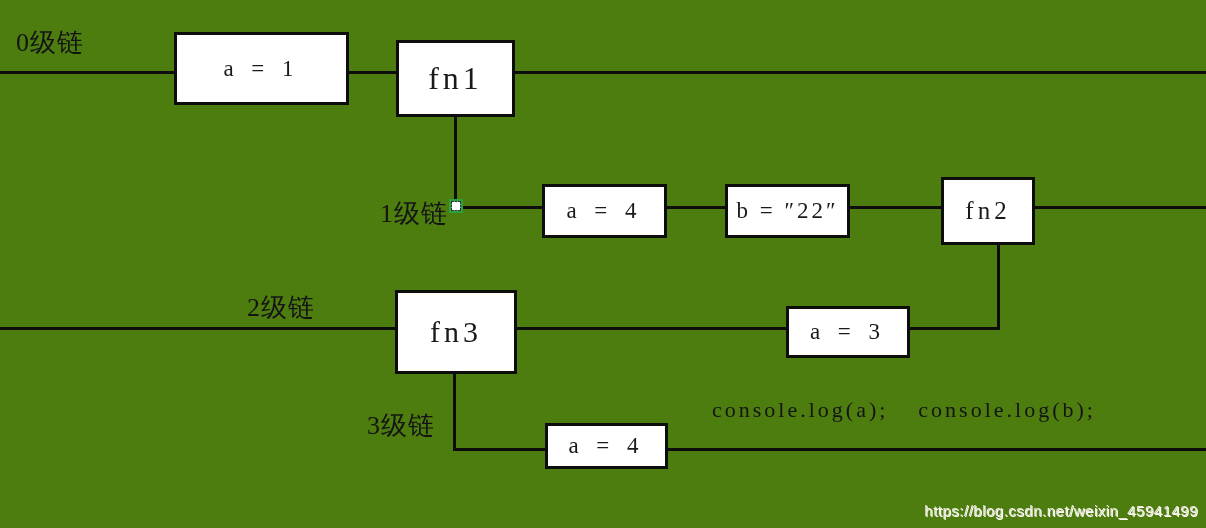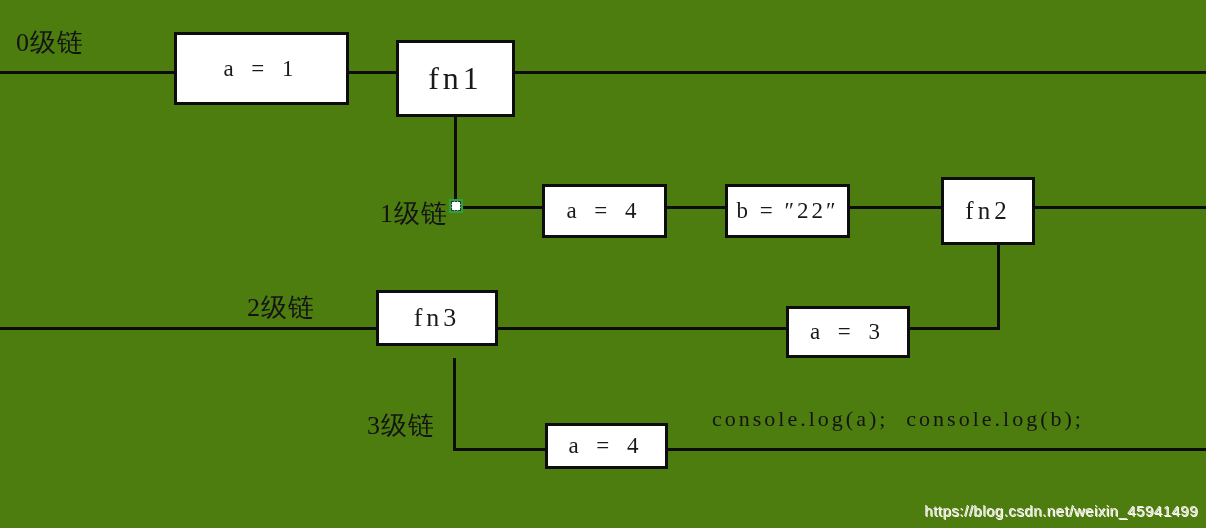--- a/index.html
+++ b/index.html
@@ -46,21 +46,21 @@
     color: #1a1a1a;
     z-index: 2;
     white-space: pre;
   }
 
   #box-a1  { left: 146px; top: 32px;  width: 175px; height: 73px; margin-left: 28px; }
   #box-fn1 { left: 396px; top: 40px;  width: 119px; height: 77px; font-size: 32px; letter-spacing: 4px; }
   #box-a2  { left: 542px; top: 184px; width: 125px; height: 54px; }
   #box-b22 { left: 725px; top: 184px; width: 125px; height: 54px; letter-spacing: 3px; }
   #box-fn2 { left: 941px; top: 177px; width: 94px; height: 68px; font-size: 25px; letter-spacing: 4px; }
-  #box-fn3 { left: 376px; top: 290px; width: 122px; height: 56px; font-size: 26px; letter-spacing: 4px; }
+  #box-fn3 { left: 395px; top: 290px; width: 122px; height: 84px; font-size: 30px; letter-spacing: 4px; }
   #box-a3  { left: 786px; top: 306px; width: 124px; height: 52px; }
   #box-a4  { left: 545px; top: 423px; width: 123px; height: 46px; }
 
   
   .chain-label {
     position: absolute;
     font-size: 26px;
     color: #141414;
     z-index: 2;
     letter-spacing: 1px;
@@ -84,23 +84,23 @@
   .handle::after {
     content: "";
     position: absolute;
     inset: 0;
     border: 1px dashed #333;
   }
 
   
   .code-row {
     position: absolute;
-    left: 712px; top: 406px;
+    left: 712px; top: 397px;
     display: flex;
-    gap: 18px;
+    gap: 30px;
     z-index: 2;
   }
   .code-row span {
     font-size: 22px;
     letter-spacing: 3px;
     color: #141414;
     white-space: pre;
   }
 
   

